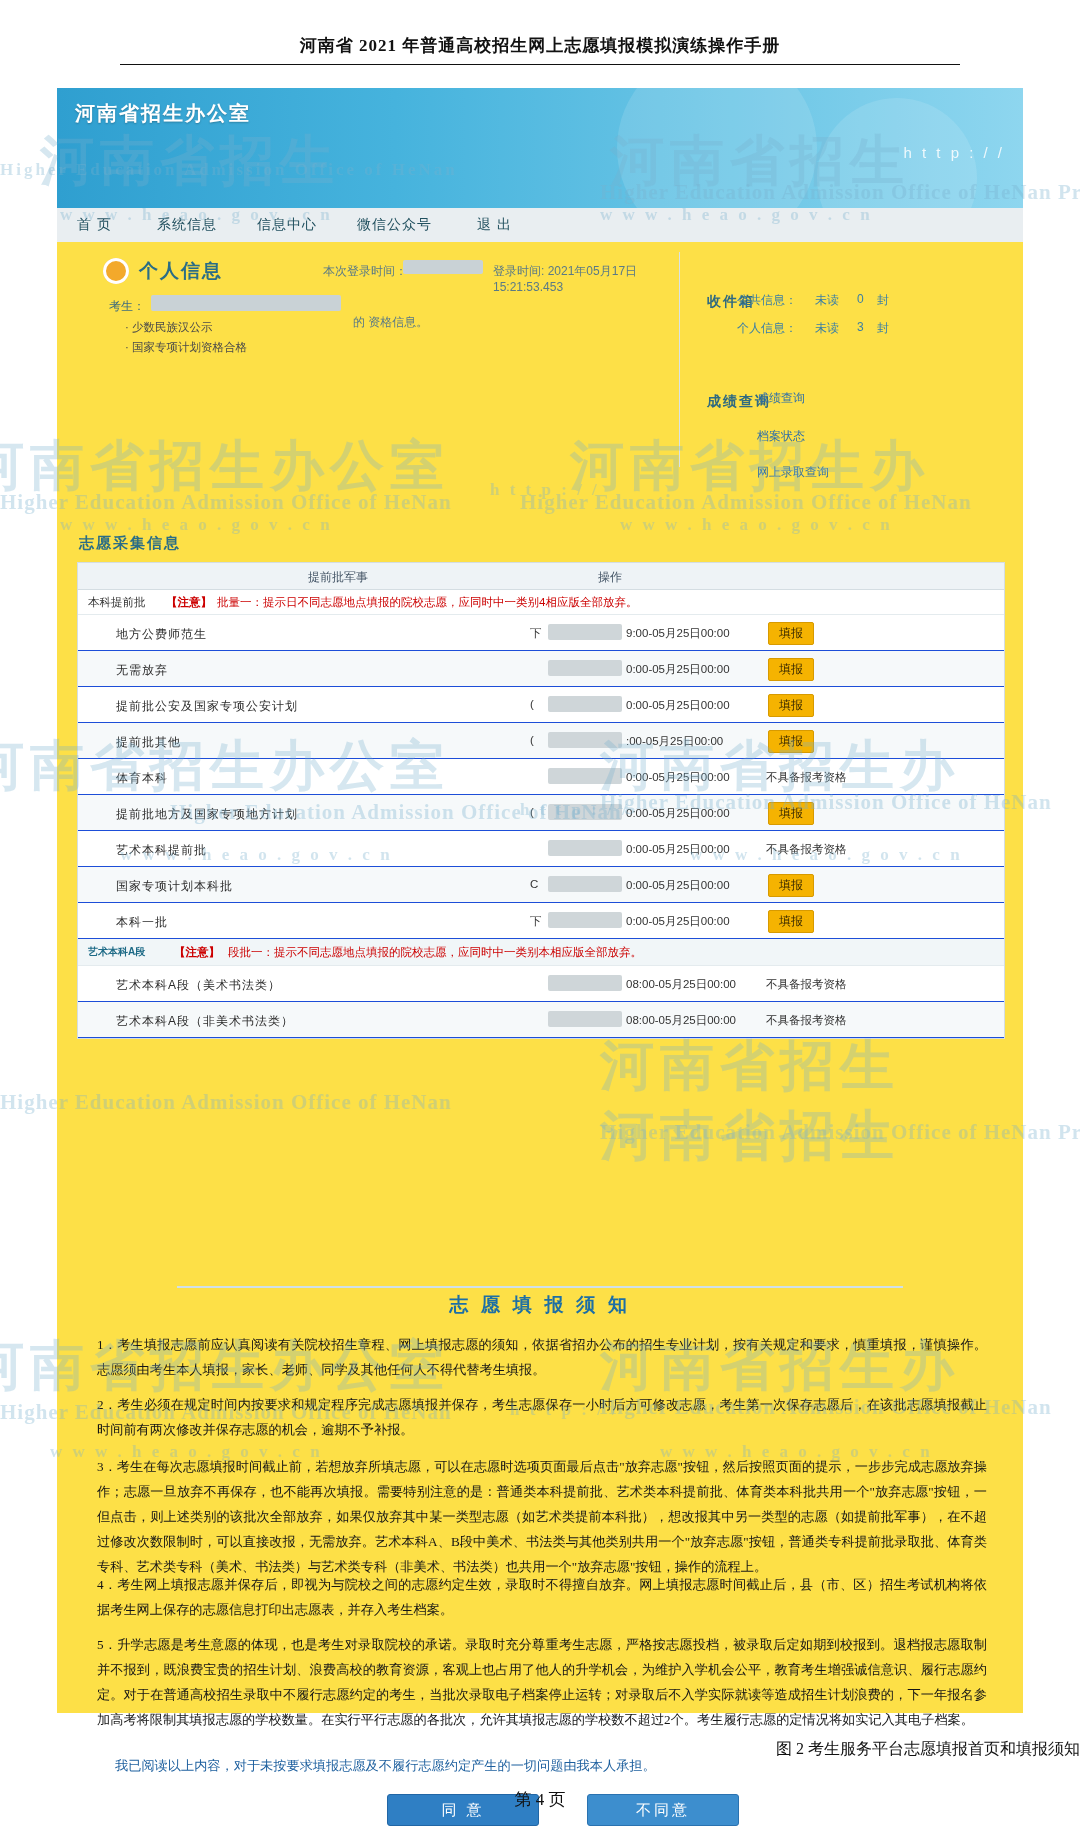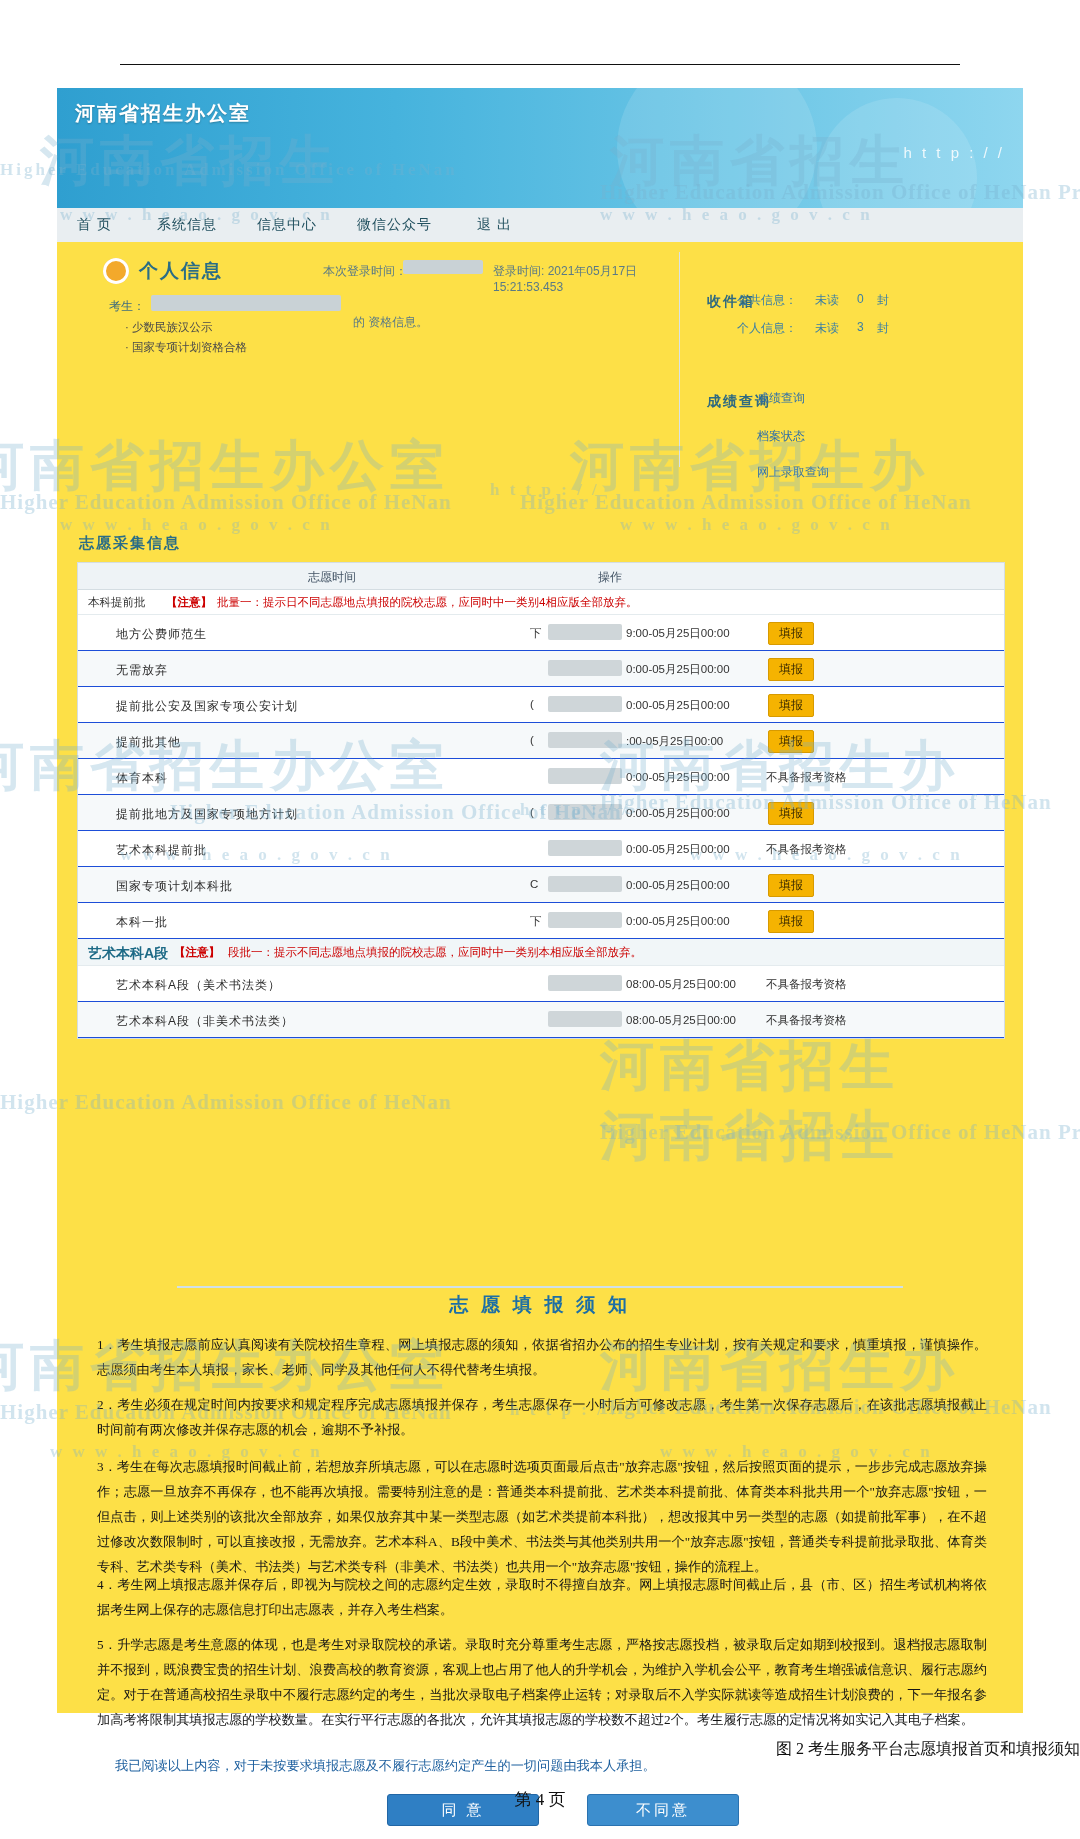--- a/index.html
+++ b/index.html
@@ -142,21 +142,21 @@
   .trow .time{position:absolute;left:548px;top:11px;font-size:11.5px;color:#333;}
   .trow .pre{position:absolute;left:452px;top:11px;font-size:11.5px;color:#333;}
   .btn-y{
     position:absolute;left:690px;top:7px;width:44px;height:21px;line-height:21px;text-align:center;
     background:#f5b301;border:1px solid #d79a00;border-radius:2px;color:#3a2a00;font-size:12px;
   }
   .noqual{position:absolute;left:688px;top:11px;font-size:11.5px;color:#333;}
   .sub-notice{
     position:relative;height:26px;background:#f1f6f8;border-bottom:1px solid #e4ebee;
   }
-  .sub-notice .g1{position:absolute;left:10px;top:6px;font-size:14px;color:#1d6a86;font-weight:700;}
+  .sub-notice .g1{position:absolute;left:10px;top:6px;font-size:10px;color:#1d6a86;font-weight:700;}
   .sub-notice .g2{position:absolute;left:96px;top:6px;font-size:11.5px;color:#c00;font-weight:700;}
   .sub-notice .g3{position:absolute;left:150px;top:6px;font-size:11.5px;color:#c00;}
 
   
   .xz-title{
     position:absolute;left:0;width:966px;top:1050px;text-align:center;
     font-size:19px;font-weight:700;color:#1d6fa5;letter-spacing:4px;
     font-family:"Liberation Serif","DejaVu Serif",serif;
   }
   .xz-rule{position:absolute;left:120px;width:726px;top:1044px;height:2px;background:#cfe0ea;}
@@ -176,20 +176,21 @@
   }
   .bigbtn.a{left:330px;}
   .bigbtn.b{left:530px;background:#3d8ece;border-color:#2a72b0;}
 </style>
 </head>
 <body>
 
 <div class="page">
 
   <div class="doc-header">
+    <span>河南省 2021 年普通高校招生网上志愿填报模拟演练操作手册</span>
     <div class="rule"></div>
   </div>
 
   <div class="shot">
 
     <div class="banner">
       <div class="blob" style="left:560px;top:-40px;width:200px;height:200px;"></div>
       <div class="blob" style="left:760px;top:10px;width:160px;height:160px;"></div>
       <div class="org">河南省招生办公室</div>
       <div class="url">h t t p : / /</div>
@@ -232,21 +233,21 @@
         <div class="sec" style="left:10px;top:104px;">成绩查询</div>
         <div class="link" style="left:60px;top:138px;">成绩查询</div>
         <div class="link" style="left:60px;top:176px;">档案状态</div>
         <div class="link" style="left:60px;top:212px;">网上录取查询</div>
       </div>
 
       <div class="zy-h">志愿采集信息</div>
 
       <div class="tbl">
         <div class="thead">
-          <div class="c1">志愿时间</div>
+          <div class="c1">提前批军事</div>
           <div class="c2">操作</div>
         </div>
 
         <div class="notice">
           <div class="t1">本科提前批</div>
           <div class="t2">【注意】</div>
           <div class="t3">批量一：提示日不同志愿地点填报的院校志愿，应同时中一类别4相应版全部放弃。</div>
         </div>
 
         <div class="trow">

